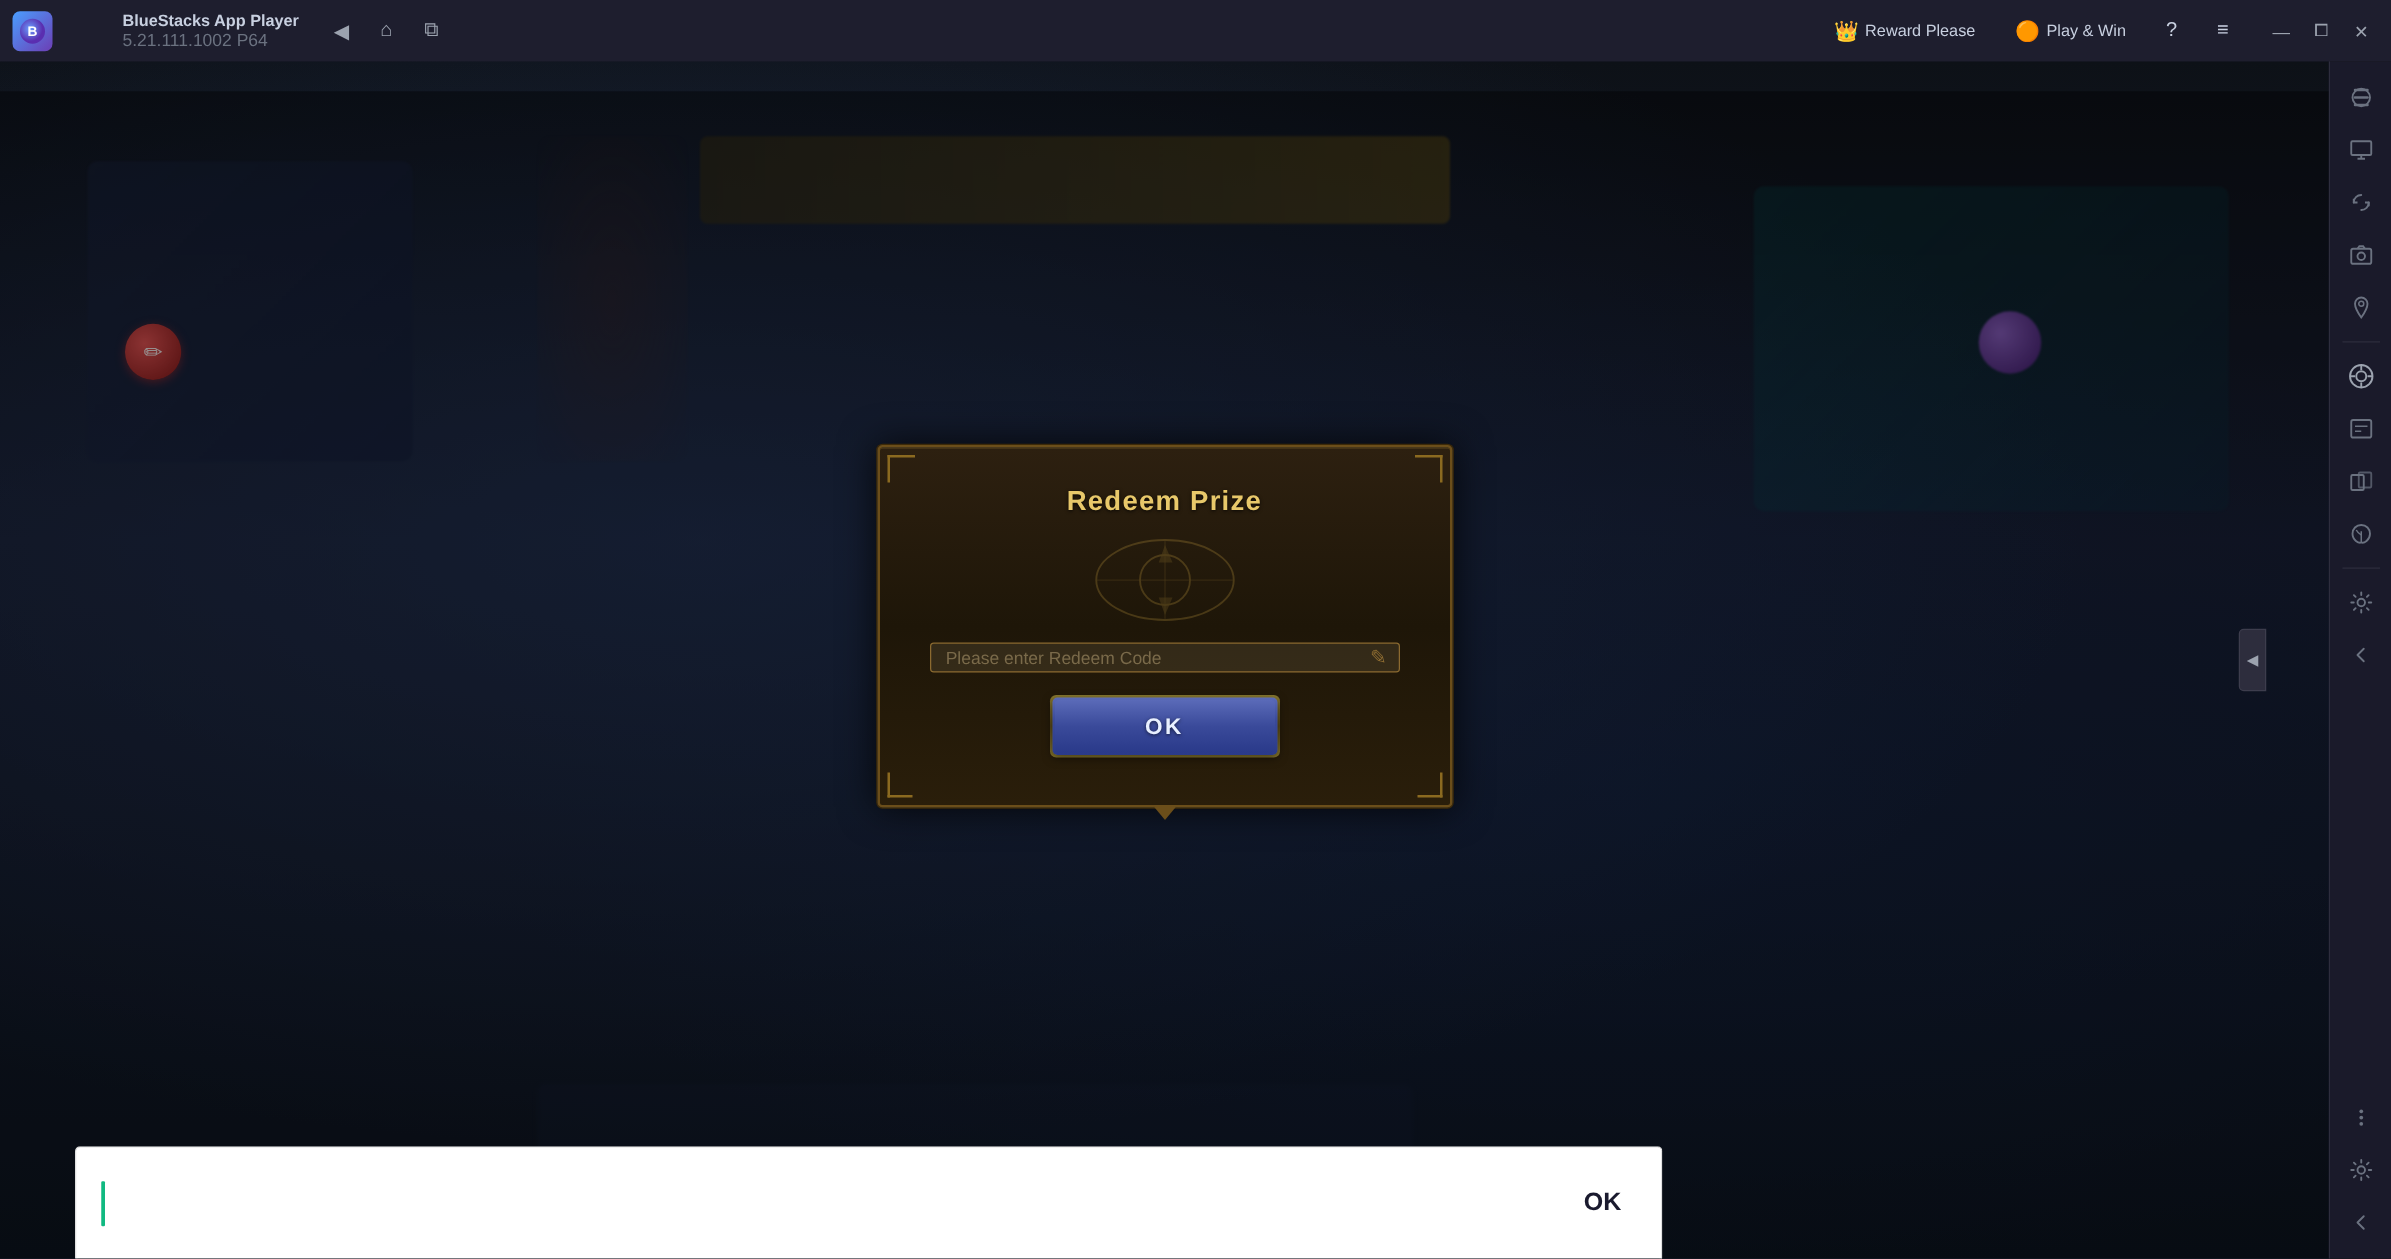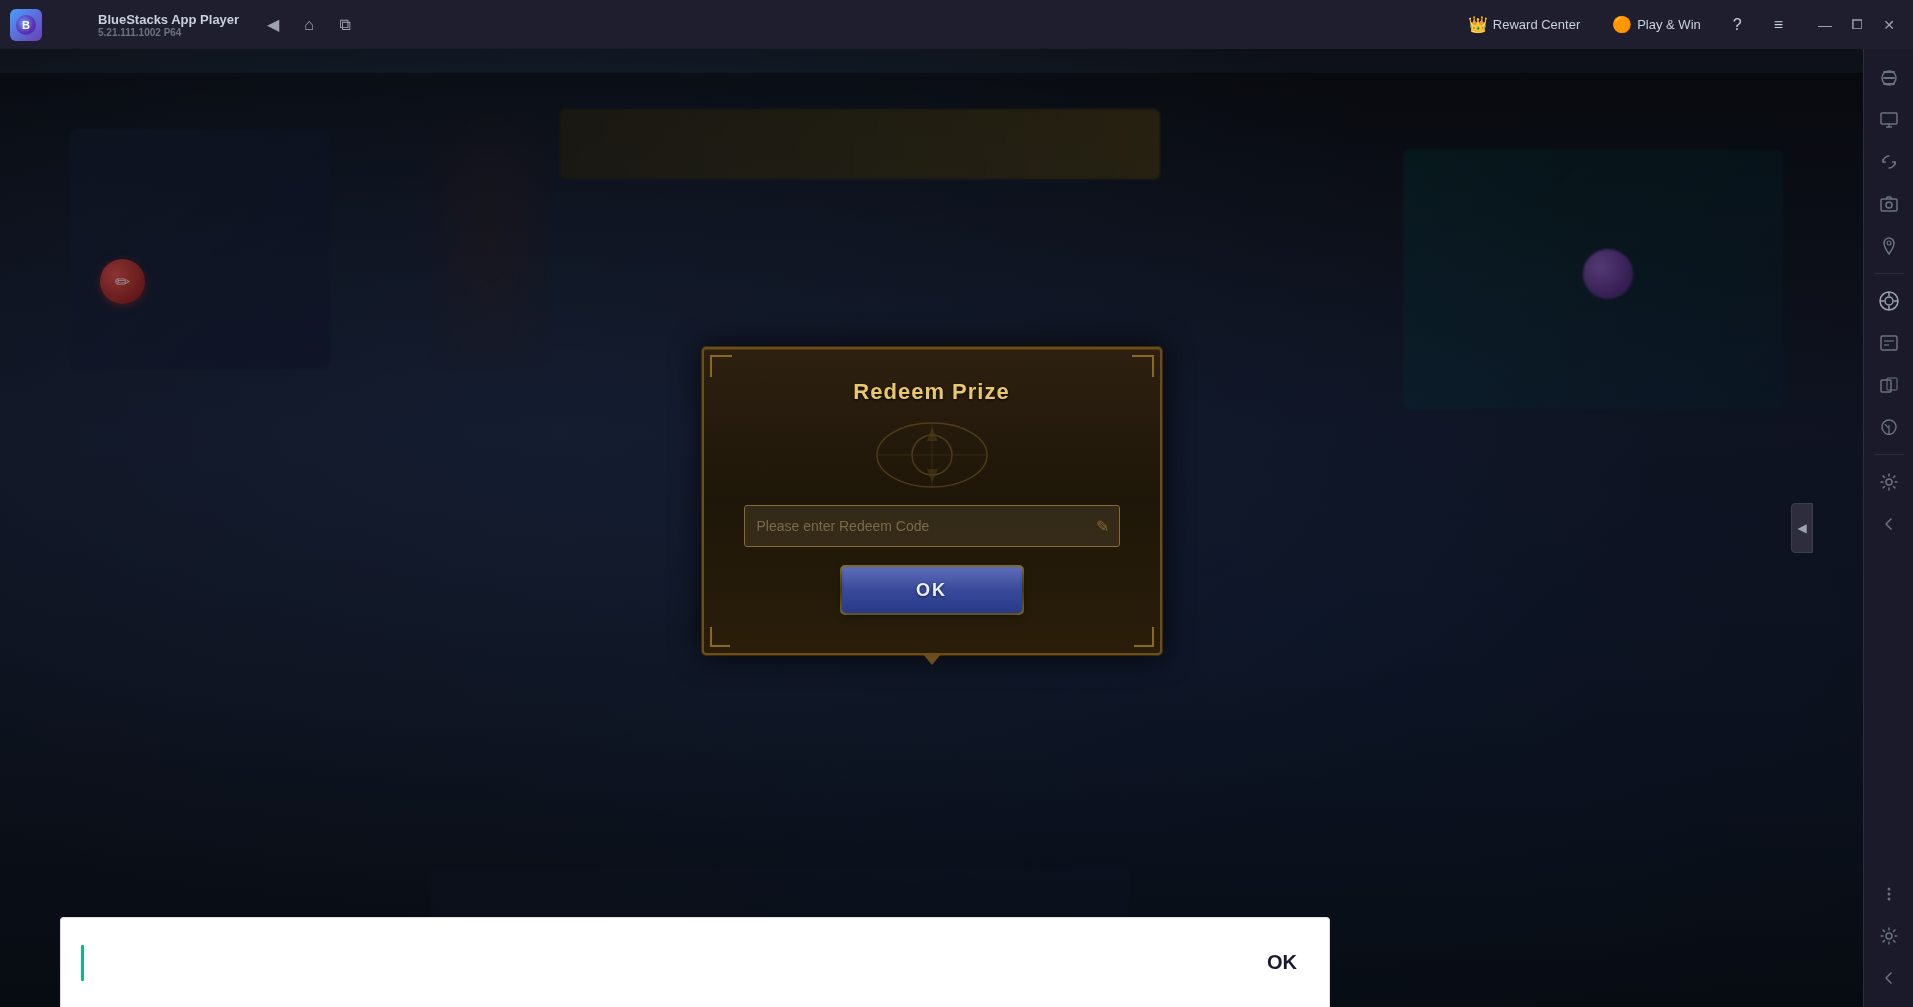--- a/index.html
+++ b/index.html
@@ -45,22 +45,21 @@
     }
 
     #app-title {
       color: #c8d0e0;
       font-size: 13px;
       font-weight: 600;
     }
 
     #app-version {
       color: #6b7280;
-      font-size: 10px;
-      font-weight: bold;
+      font-size: 14px;
     }
 
     #nav-buttons {
       display: flex;
       align-items: center;
       gap: 8px;
       margin-right: 20px;
     }
 
     .nav-btn {
@@ -335,21 +334,21 @@
     }
 
     
     #redeem-input-wrapper {
       position: relative;
       margin: 10px 0 20px;
     }
 
     #redeem-input {
       width: 100%;
-      height: 42px;
+      height: 24px;
       background: rgba(200, 180, 140, 0.12);
       border: 1px solid #8b6a30;
       border-radius: 3px;
       padding: 0 40px 0 12px;
       color: #a09070;
       font-size: 14px;
       outline: none;
       caret-color: #e8c86a;
     }
     #redeem-input::placeholder { color: #7a6a4a; }
@@ -551,21 +550,21 @@
   </div>
   <div id="nav-buttons">
     <button class="nav-btn">◀</button>
     <button class="nav-btn">⌂</button>
     <button class="nav-btn">⧉</button>
   </div>
   <div id="title-bar-center"></div>
   <div id="title-bar-right">
     <div class="title-bar-action">
       <span class="title-bar-icon">👑</span>
-      <span>Reward Center</span>
+      <span>Reward Please</span>
     </div>
     <div class="title-bar-action">
       <span class="title-bar-icon">🟠</span>
       <span>Play &amp; Win</span>
     </div>
     <div class="title-bar-action">
       <span class="title-bar-icon">?</span>
     </div>
     <div class="title-bar-action">
       <span class="title-bar-icon">≡</span>

